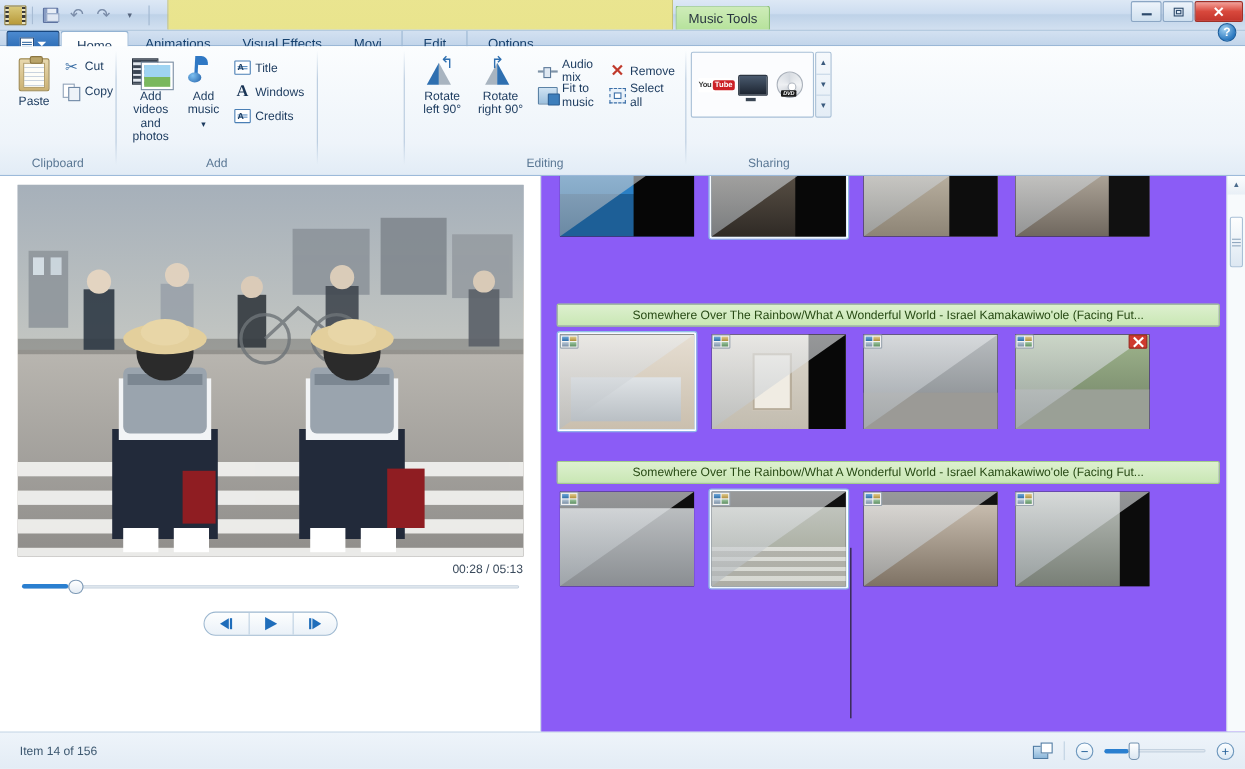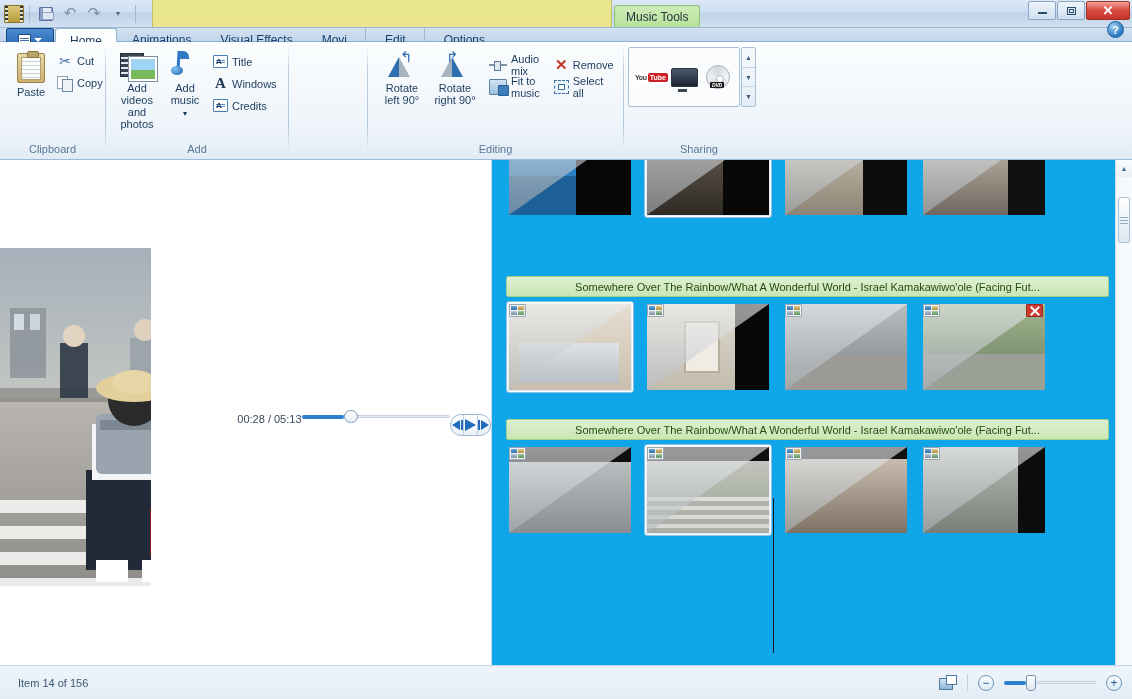--- a/index.html
+++ b/index.html
@@ -190,21 +190,21 @@
   .dvdic { width: 24px; height: 24px; border-radius: 50%; background: conic-gradient(#d9dde2,#f2f4f6,#c9ced5,#eef0f3,#d4d9e0); border: 1px solid #a9b0ba; position: relative; }
   .dvdic::before { content:''; position:absolute; left:9px; top:9px; width:6px; height:6px; background:#fff; border:1px solid #b0b7c0; border-radius:50%; }
   .dvd-lbl { position:absolute; left:3px; bottom:0px; font-size:5px; font-weight:bold; background:#1c1c1c; color:#fff; padding:0 2px; border-radius:1px; letter-spacing:-.2px; }
   .gal-scroll { width: 15px; height: 60px; margin-left: 1px; display: flex; flex-direction: column;
     border: 1px solid #a8bfd6; border-radius: 2px; background: linear-gradient(to bottom,#f6f9fc,#e4edf6); }
   .gal-sbtn { flex: 1; display: flex; align-items: center; justify-content: center; cursor: default; font-size: 7px; color: #3a5a7d; }
   .gal-sbtn + .gal-sbtn { border-top: 1px solid #c6d6e6; }
 
   
   .main { flex: 1; display: flex; min-height: 0; background: #fff; }
-  .preview { width: 492px; flex: none; display: flex; flex-direction: row; align-items: center;
+  .preview { width: 492px; flex: none; display: flex; flex-direction: column; align-items: center;
     background: #fff; border-right: 1px solid #c9d8e6; padding-top: 8px; }
   .video {
     width: 460px; height: 338px; position: relative; overflow: hidden; background: #111;
     background: linear-gradient(to bottom, #8e9aa6 0%, #9aa6b2 18%, #b7b2a6 30%, #cfcac0 46%, #dedad4 62%, #d3d0cb 80%, #b9b7b4 100%);
   }
   .pv-time { width: 460px; text-align: right; font-size: 11px; color: #3a4a5c; padding: 6px 0 2px; }
   .pv-track { width: 452px; height: 14px; position: relative; display:flex; align-items:center; }
   .pv-rail { position:absolute; left:0; right:0; height: 3px; background: #e6ecf2; border: 1px solid #c6d2de; border-radius: 2px; }
   .pv-fill { position:absolute; left:0; width: 42px; height: 4px; background: #2a7fd0; border-radius: 2px; }
   .pv-thumb { position:absolute; left:42px; width: 14px; height: 13px; border-radius: 7px;
@@ -213,21 +213,21 @@
     background: linear-gradient(to bottom,#fdfefe,#eaf1f8); border: 1px solid #9db8d0; border-radius: 11px; overflow: hidden; }
   .pv-btn { width: 40px; height: 20px; display: flex; align-items: center; justify-content: center; cursor: default; }
   .pv-btn + .pv-btn { border-left: 1px solid #bdd0e2; }
   .glyph-prev, .glyph-next { display:flex; align-items:center; gap:1px; }
   .tri-l { width:0;height:0;border-top:5px solid transparent;border-bottom:5px solid transparent;border-right:8px solid #1f6dba; }
   .tri-r { width:0;height:0;border-top:5px solid transparent;border-bottom:5px solid transparent;border-left:8px solid #1f6dba; }
   .bar-v { width:2px; height:10px; background:#1f6dba; }
   .tri-play { width:0;height:0;border-top:6px solid transparent;border-bottom:6px solid transparent;border-left:11px solid #1f6dba; }
 
   
-  .board { flex: 1; position: relative; background: #0ea5e9; overflow: hidden; }
+  .board { flex: 1; position: relative; background: #8b5cf6; overflow: hidden; }
   .board-scroll { position: absolute; inset: 0 17px 0 0; overflow: hidden; padding: 4px 0 0 6px; }
   .row { position: relative; }
   .music-bar {
     height: 21px; margin: 0 6px 4px 8px; border-radius: 2px;
     background: linear-gradient(to bottom,#ddf0cf,#c9e7b4);
     border: 1px solid #a3cd8b; display: flex; align-items: center; justify-content: center;
     font-size: 11px; color: #274a14; white-space: nowrap; overflow: hidden; cursor: default;
   }
   .clips { display: flex; gap: 10px; padding-left: 8px; }
   .clip { width: 128px; height: 92px; position: relative; border: 1px solid transparent; border-radius: 3px;

